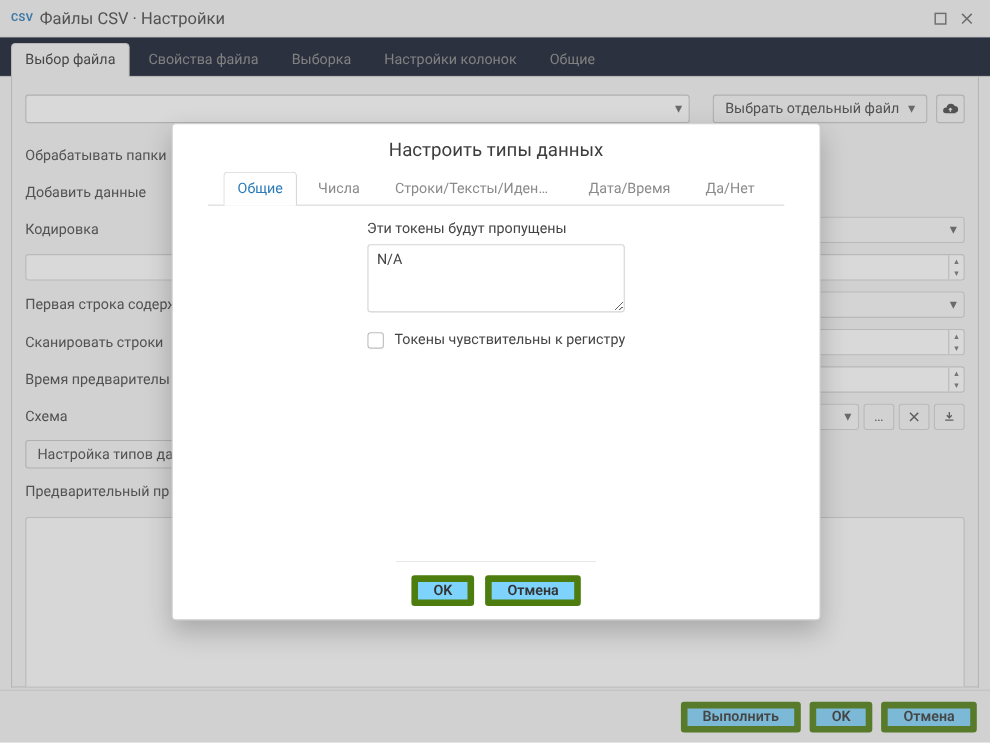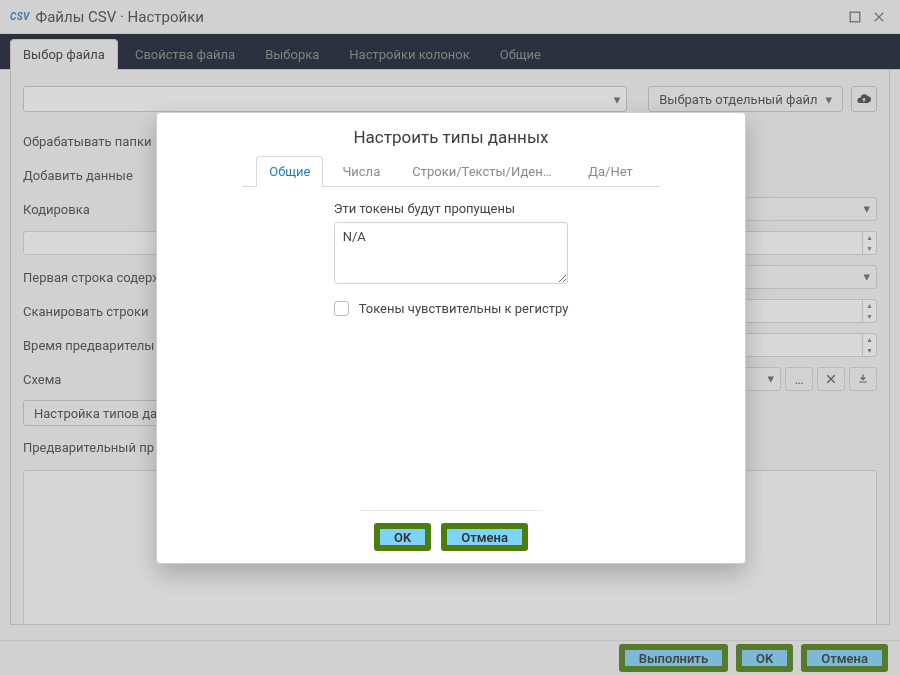--- a/index.html
+++ b/index.html
@@ -1,21 +1,21 @@
 <!DOCTYPE html>
 <html><head>
 <meta charset="utf-8">
 <style>
   * { box-sizing: border-box; }
   html, body { margin: 0; padding: 0; width: 900px; height: 675px; font-family: -apple-system, "Segoe UI", Roboto, "Helvetica Neue", Arial, sans-serif; font-size: 13px; color: #333; background: #f4f4f4; overflow: hidden; }
   .window { position: relative; width: 900px; height: 675px; }
 
   
   .titlebar { display: flex; align-items: center; height: 34px; padding: 0 10px; background: #f4f4f4; border-bottom: 1px solid #e5e5e5; }
-  .titlebar .csv-badge { font-size: 10px; font-weight: 700; color: #2b7bb9; margin-right: 6px; letter-spacing: 0.3px; font-style: italic; }
+  .titlebar .csv-badge { font-size: 10px; font-weight: 700; color: #2b7bb9; margin-right: 6px; letter-spacing: 0.3px; }
   .titlebar .title { font-size: 15px; color: #444; flex: 1; }
   .titlebar .winbtn { width: 22px; height: 22px; display: inline-flex; align-items: center; justify-content: center; color: #6a6a6a; border-radius: 3px; margin-left: 2px; }
   .titlebar .winbtn svg { width: 14px; height: 14px; }
 
   
   .main-tabs { display: flex; align-items: flex-end; padding: 4px 24px 0 10px; gap: 4px; border-bottom: 1px solid #cfcfcf; background: #0f172a; }
   .main-tab { padding: 7px 12px 8px; color: #868686; font-size: 13px; border: 1px solid transparent; border-bottom: none; border-top-left-radius: 4px; border-top-right-radius: 4px; position: relative; top: 1px; cursor: pointer; }
   .main-tab.active { color: #333; background: #f4f4f4; border-color: #cfcfcf; }
 
   
@@ -30,21 +30,21 @@
   .top-row .pickbtn { margin-left: 21px; height: 26px; padding: 0 10px; border: 1px solid #c7c7c7; background: #f5f5f5; border-radius: 3px; display: inline-flex; align-items: center; gap: 8px; color: #444; }
   .top-row .cloud { margin-left: 8px; width: 26px; height: 26px; border: 1px solid #c7c7c7; background: #f5f5f5; border-radius: 3px; display: inline-flex; align-items: center; justify-content: center; color: #444; }
   .spinner-stub { width: 44px; height: 24px; background: #fff; border: 1px solid #d3d3d3; border-radius: 3px; display: inline-flex; }
   .spinner-stub .arrows { width: 14px; border-left: 1px solid #d3d3d3; display: flex; flex-direction: column; margin-left: auto; }
   .spinner-stub .arrows span { flex: 1; font-size: 8px; display: flex; align-items: center; justify-content: center; color: #777; }
   .btn-stub { height: 26px; padding: 0 10px; border: 1px solid #c7c7c7; background: #f5f5f5; border-radius: 3px; display: inline-flex; align-items: center; color: #444; }
   .preview-box { margin-top: 6px; height: 158px; border: 1px solid #d3d3d3; background: #fcfcfc; border-radius: 3px; }
   .info-icon { display:inline-block; width:13px; height:13px; border-radius:50%; background:#9a9a9a; color:#fff; font-size:10px; line-height:13px; text-align:center; margin-left:4px; font-weight:700;}
 
   
-  .bottom-bar { position: absolute; left: 0; right: 0; bottom: 0; height: 35px; display: flex; align-items: center; justify-content: flex-end; gap: 8px; padding: 4px 12px; border-top: 1px solid #e0e0e0; background: #f4f4f4; }
+  .bottom-bar { position: absolute; left: 0; right: 0; bottom: 0; height: 48px; display: flex; align-items: center; justify-content: flex-end; gap: 8px; padding: 4px 12px; border-top: 1px solid #e0e0e0; background: #f4f4f4; }
   .dlg-btn { height: 28px; padding: 0 14px; border: 6px solid #4d7c0f; background: #7dd3fc; border-radius: 3px; display: inline-flex; align-items: center; color: #333; font-size: 13px; cursor: pointer; font-weight: 600; }
 
   
   .overlay { position: absolute; inset: 0; background: rgba(120,120,120,0.28); }
 
   
   .modal { position: absolute; left: 156px; top: 112px; width: 590px; height: 452px; background: #fff; border: 1px solid #cfcfcf; border-radius: 4px; box-shadow: 0 10px 24px rgba(0,0,0,0.22); display: flex; flex-direction: column; align-items: center; }
   .modal-title { padding: 14px 16px 8px; font-size: 17px; color: #3d3d3d; }
   .modal-tabs { display: flex; align-items: flex-end; padding: 0 14px; gap: 6px; border-bottom: 1px solid #d8d8d8; }
   .modal-tab { padding: 7px 12px 8px; color: #8a8a8a; font-size: 13px; border: 1px solid transparent; border-bottom: none; border-top-left-radius: 4px; border-top-right-radius: 4px; position: relative; top: 1px; cursor: pointer; max-width: 170px; white-space: nowrap; overflow: hidden; text-overflow: ellipsis; }
@@ -179,20 +179,21 @@
   </div>
 
   <div class="overlay"></div>
 
   <div class="modal">
     <div class="modal-title">Настроить типы данных</div>
     <div class="modal-tabs">
       <div class="modal-tab active">Общие</div>
       <div class="modal-tab">Числа</div>
       <div class="modal-tab">Строки/Тексты/Идентифик...</div>
+      <div class="modal-tab">Дата/Время</div>
       <div class="modal-tab">Да/Нет</div>
     </div>
     <div class="modal-body">
       <div class="field-label">Эти токены будут пропущены</div>
       <textarea class="token-textarea" style="">N/A</textarea>
       <div class="chk-row">
         <span class="chk"></span>
         <span>Токены чувствительны к регистру</span>
       </div>
     </div>

